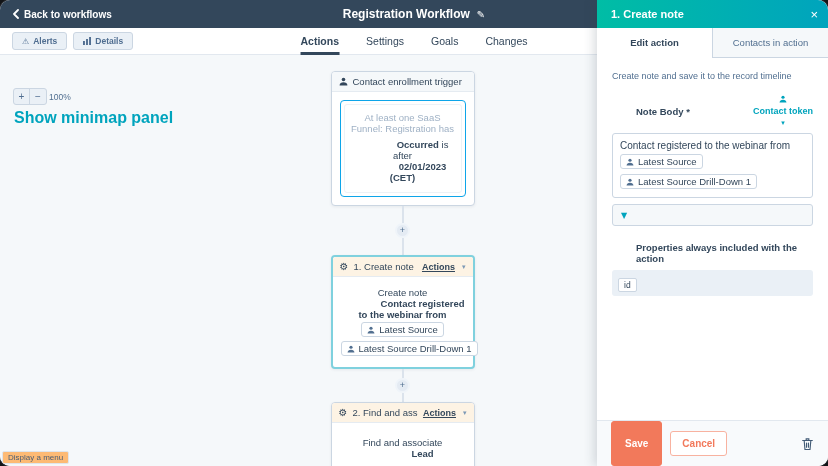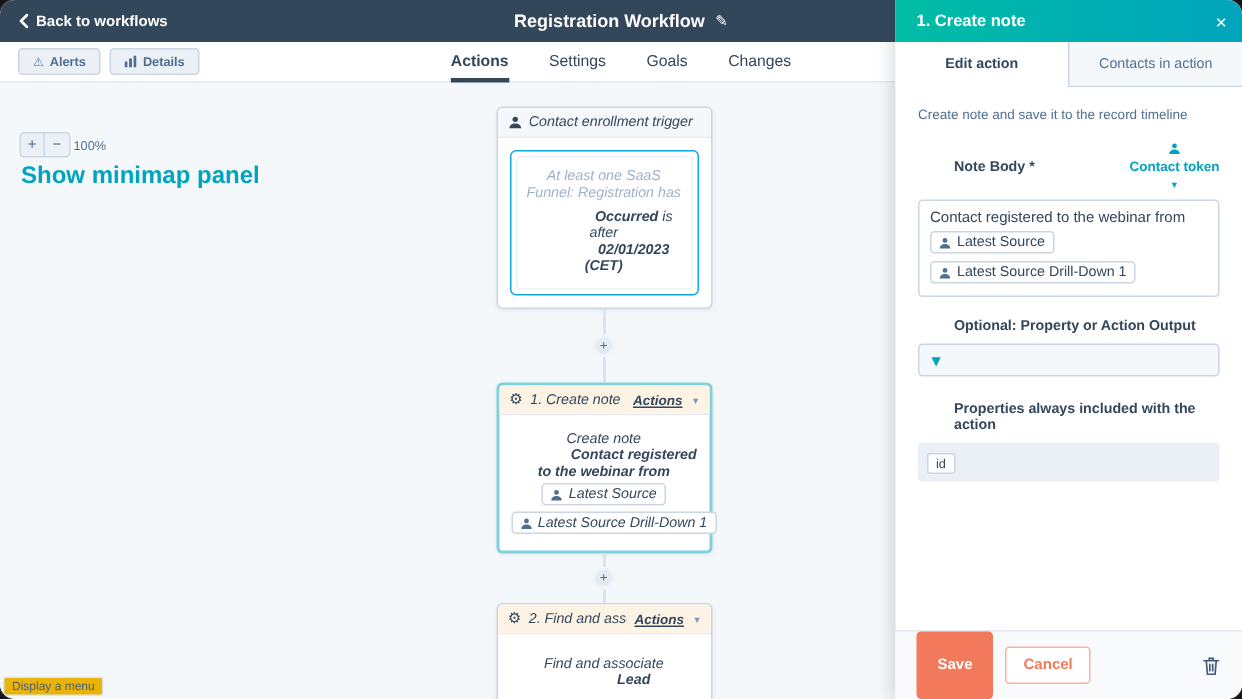--- a/index.html
+++ b/index.html
@@ -37,27 +37,27 @@
   .canvas { position:absolute; top:55px; left:0; right:231px; bottom:0; background:#f5f8fa; }
   .zoomctrl { position:absolute; left:13px; top:33px; display:flex; border:1px solid #cbd6e2;
     border-radius:3px; overflow:hidden; background:#eaf0f6; }
   .zoomctrl .zbtn { width:16px; height:15px; display:flex; align-items:center; justify-content:center;
     font-size:10px; color:#506e91; cursor:pointer; }
   .zoomctrl .zbtn:first-child { border-right:1px solid #cbd6e2; }
   .zoom-level { position:absolute; left:49px; top:37px; font-size:8.5px; color:#516f90; }
   .minimap-link { position:absolute; left:14px; top:54px; font-size:16px; font-weight:bold;
     color:#00a4bd; cursor:pointer; }
   .display-menu { position:absolute; left:2px; bottom:2px; font-size:8px; color:#4b5d73;
-    background:#eab308; border:1px solid #dfe5ec; border-radius:2px; padding:1px 5px; }
+    background:#fdba74; border:1px solid #dfe5ec; border-radius:2px; padding:1px 5px; }
 
   
   .flow { position:absolute; left:314px; top:16px; width:177px; display:flex;
     flex-direction:column; align-items:center; }
   .card { width:144px; background:#fff; border:1px solid #cbd6e2; border-radius:4px;
-    box-shadow:0 1px 3px rgba(45,62,80,0.08);font-style:italic; }
+    box-shadow:0 1px 3px rgba(45,62,80,0.08); }
   .card.selected { border:2px solid #7fd1de; }
   .card-head { display:flex; align-items:center; gap:5px; padding:4px 7px; font-size:9.5px;
     color:#33475b; border-bottom:1px solid #e5ebf1; border-radius:3px 3px 0 0; }
   .card-head.trigger-head { background:#f5f8fa; }
   .card-head.action-head { background:#fdf3e4; }
   .head-title { flex:1; white-space:nowrap; overflow:hidden; }
   .actions-link { font-size:9px; font-weight:bold; color:#33475b; text-decoration:underline; cursor:pointer; white-space:nowrap; }
   .actions-caret { font-size:7px; color:#7c98b6; margin-left:2px; }
   .card-body { padding:8px; font-size:9.5px; color:#33475b; text-align:center; }
   .filter-box { border:1px solid #0ea5e9; border-radius:4px; padding:3px; }
@@ -286,23 +286,20 @@
           <span class="chip">
             <svg class="pi" viewBox="0 0 12 12">
                 <circle cx="6" cy="3.4" r="2.4"></circle>
                 <path d="M0.8 11.4c0-2.7 2.3-4.3 5.2-4.3s5.2 1.6 5.2 4.3z"></path>
               </svg>
             <span>Latest Source Drill-Down 1</span>
           </span>
         </div>
       </div>
 
-      <div class="field-row">
-        <span class="field-label">Optional: Property or Action Output</span>
-      </div>
       <div class="select">
         <span class="sel-caret glyph">▼</span>
       </div>
 
       <div class="field-row" style="margin-top:16px;">
         <span class="field-label">Properties always included with the action</span>
       </div>
       <div class="props-box">
         <span class="prop-chip">id</span>
       </div>

